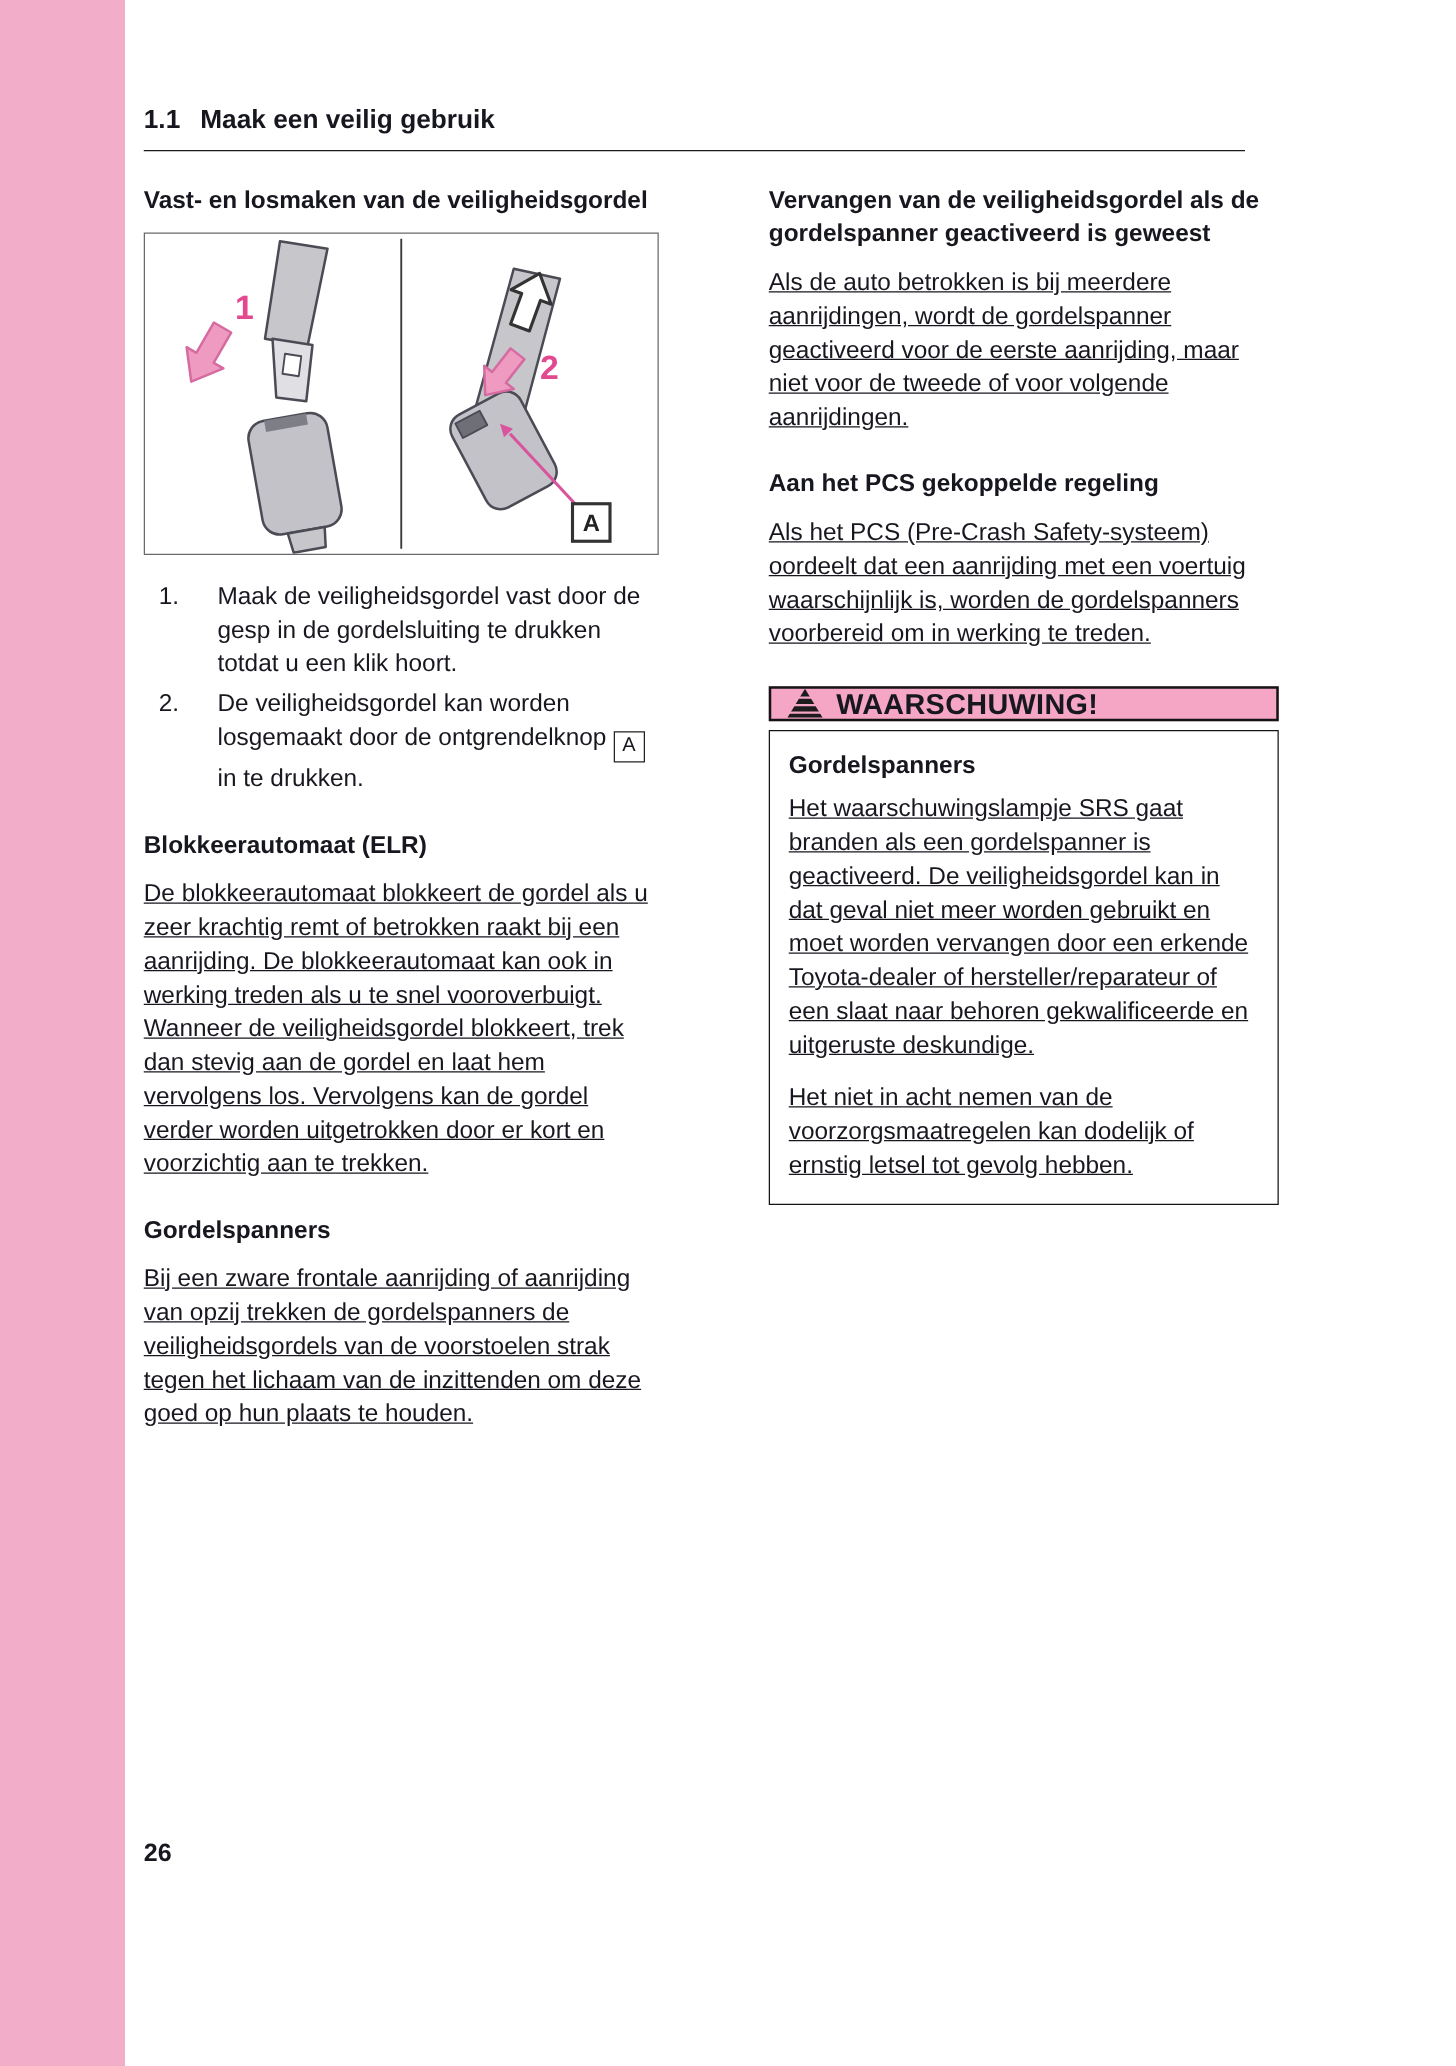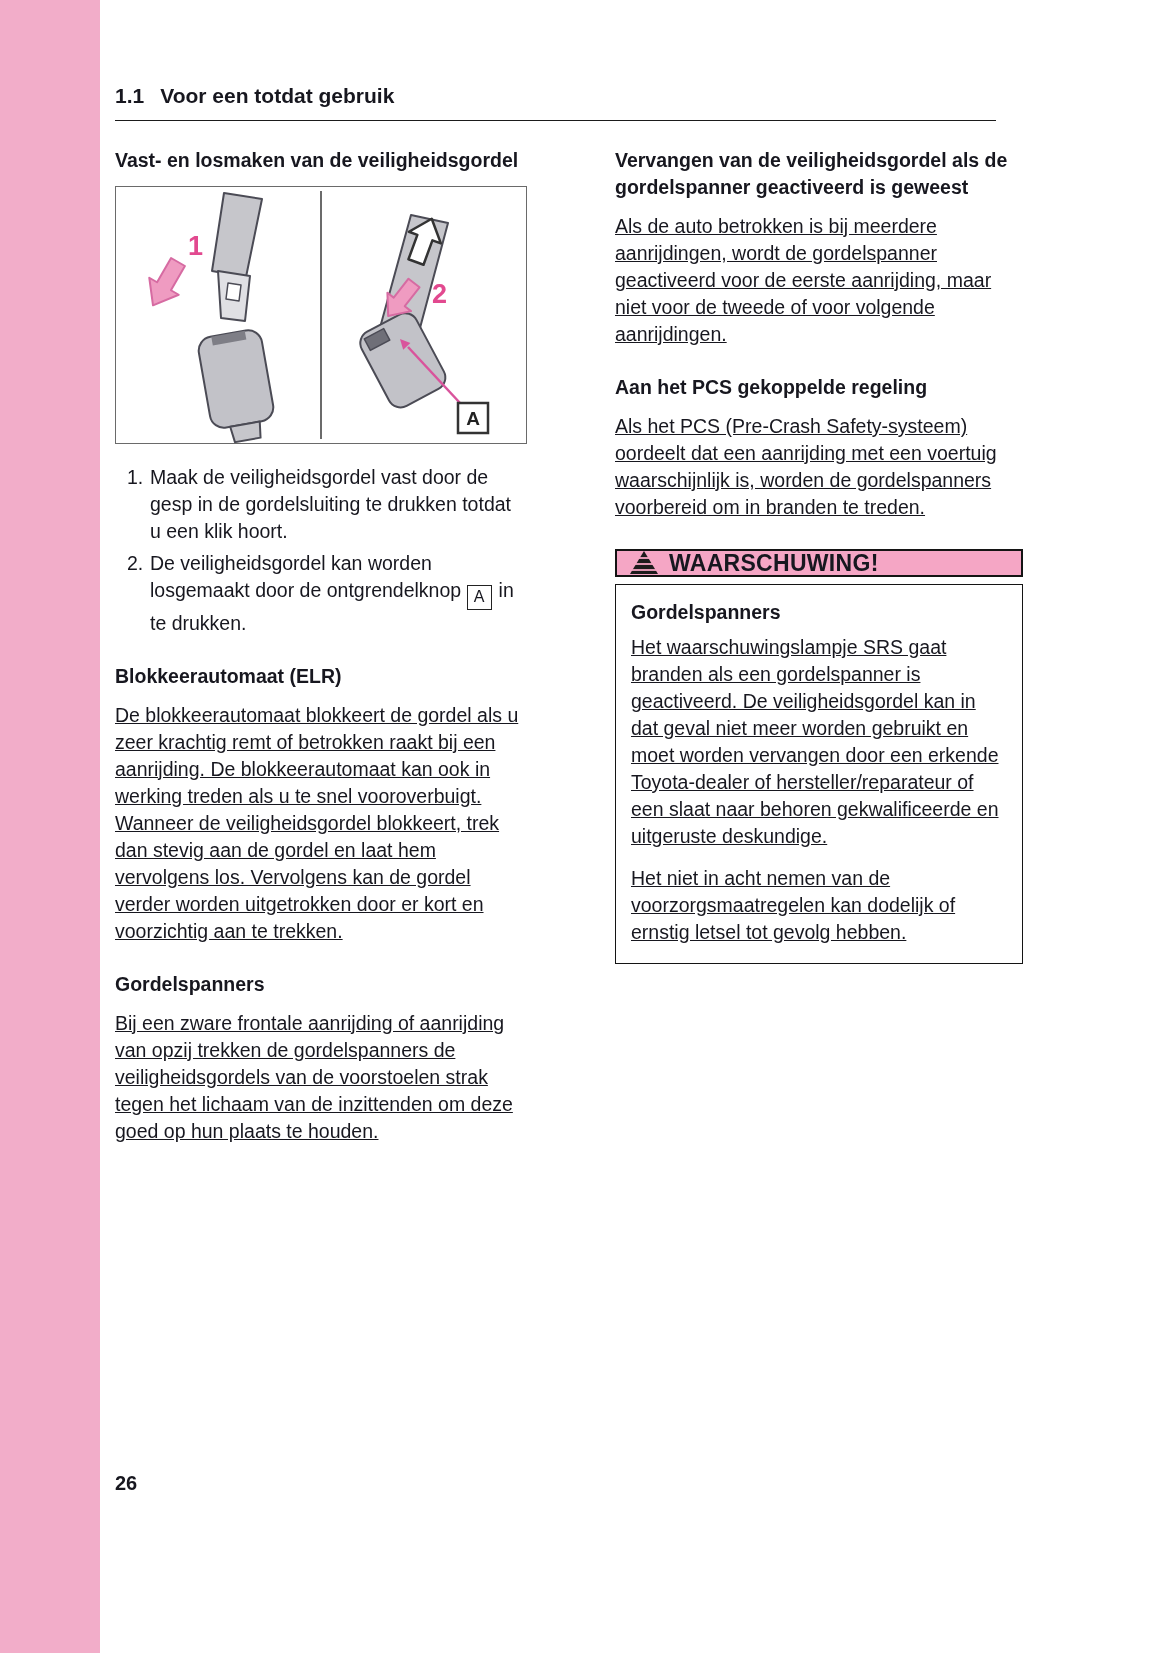--- a/index.html
+++ b/index.html
@@ -38,21 +38,21 @@
     margin:4px 0 20px;
     background:#fff;
   }
   ul.steps { list-style:none; margin:0 0 14px; padding:0; }
   li.step {
     display:flex; align-items:flex-start;
     font-size:19.5px; line-height:27px;
     margin-bottom:5px;
   }
   .step-num { flex:none; width:23px; margin-left:12px; }
-  .step-text { flex:1; }
+  .step-text { flex:1;margin-left:24px; }
   .abox {
     display:inline-flex; justify-content:center; align-items:center;
     width:25px; height:25px;
     border:1.5px solid #222;
     font-size:16px; line-height:1;
     vertical-align:-5px; margin-right:7px;
     background:#fff;
   }
   .warn { margin-top:28px; }
   .warn-head {
@@ -76,21 +76,21 @@
   }
 </style>
 </head>
 <body>
 
 <div class="stripe"></div>
 
 <div class="content">
 
   <div class="page-header">
-    <span class="num">1.1</span><span>Voor een totdat gebruik</span>
+    <span class="num">1.1</span><span>Maak een veilig gebruik</span>
   </div>
 
   <div class="columns">
 
     <div class="col">
 
       <h3 class="sec">Vast- en losmaken van de veiligheidsgordel</h3>
 
       <div class="figure">
         <svg width="410" height="256" viewBox="0 0 410 256">
@@ -155,21 +155,21 @@
       <p class="body">Bij een zware frontale aanrijding of aanrijding van opzij trekken de gordelspanners de veiligheidsgordels van de voorstoelen strak tegen het lichaam van de inzittenden om deze goed op hun plaats te houden.</p>
 
     </div>
 
     <div class="col">
 
       <h3 class="sec">Vervangen van de veiligheidsgordel als de gordelspanner geactiveerd is geweest</h3>
       <p class="body">Als de auto betrokken is bij meerdere aanrijdingen, wordt de gordelspanner geactiveerd voor de eerste aanrijding, maar niet voor de tweede of voor volgende aanrijdingen.</p>
 
       <h3 class="sec mt">Aan het PCS gekoppelde regeling</h3>
-      <p class="body">Als het PCS (Pre-Crash Safety-systeem) oordeelt dat een aanrijding met een voertuig waarschijnlijk is, worden de gordelspanners voorbereid om in branden te treden.</p>
+      <p class="body">Als het PCS (Pre-Crash Safety-systeem) oordeelt dat een aanrijding met een voertuig waarschijnlijk is, worden de gordelspanners voorbereid om in werking te treden.</p>
 
       <div class="warn">
         <div class="warn-head">
           <svg width="30" height="26" viewBox="0 0 30 26">
             <path d="M15 1 L29 24 H1 Z" fill="#1c1c1c"></path>
             <g stroke="#f5a6c5" stroke-width="1.8">
               <line x1="2" y1="8" x2="28" y2="8"></line>
               <line x1="2" y1="14" x2="28" y2="14"></line>
               <line x1="2" y1="20" x2="28" y2="20"></line>
             </g>

